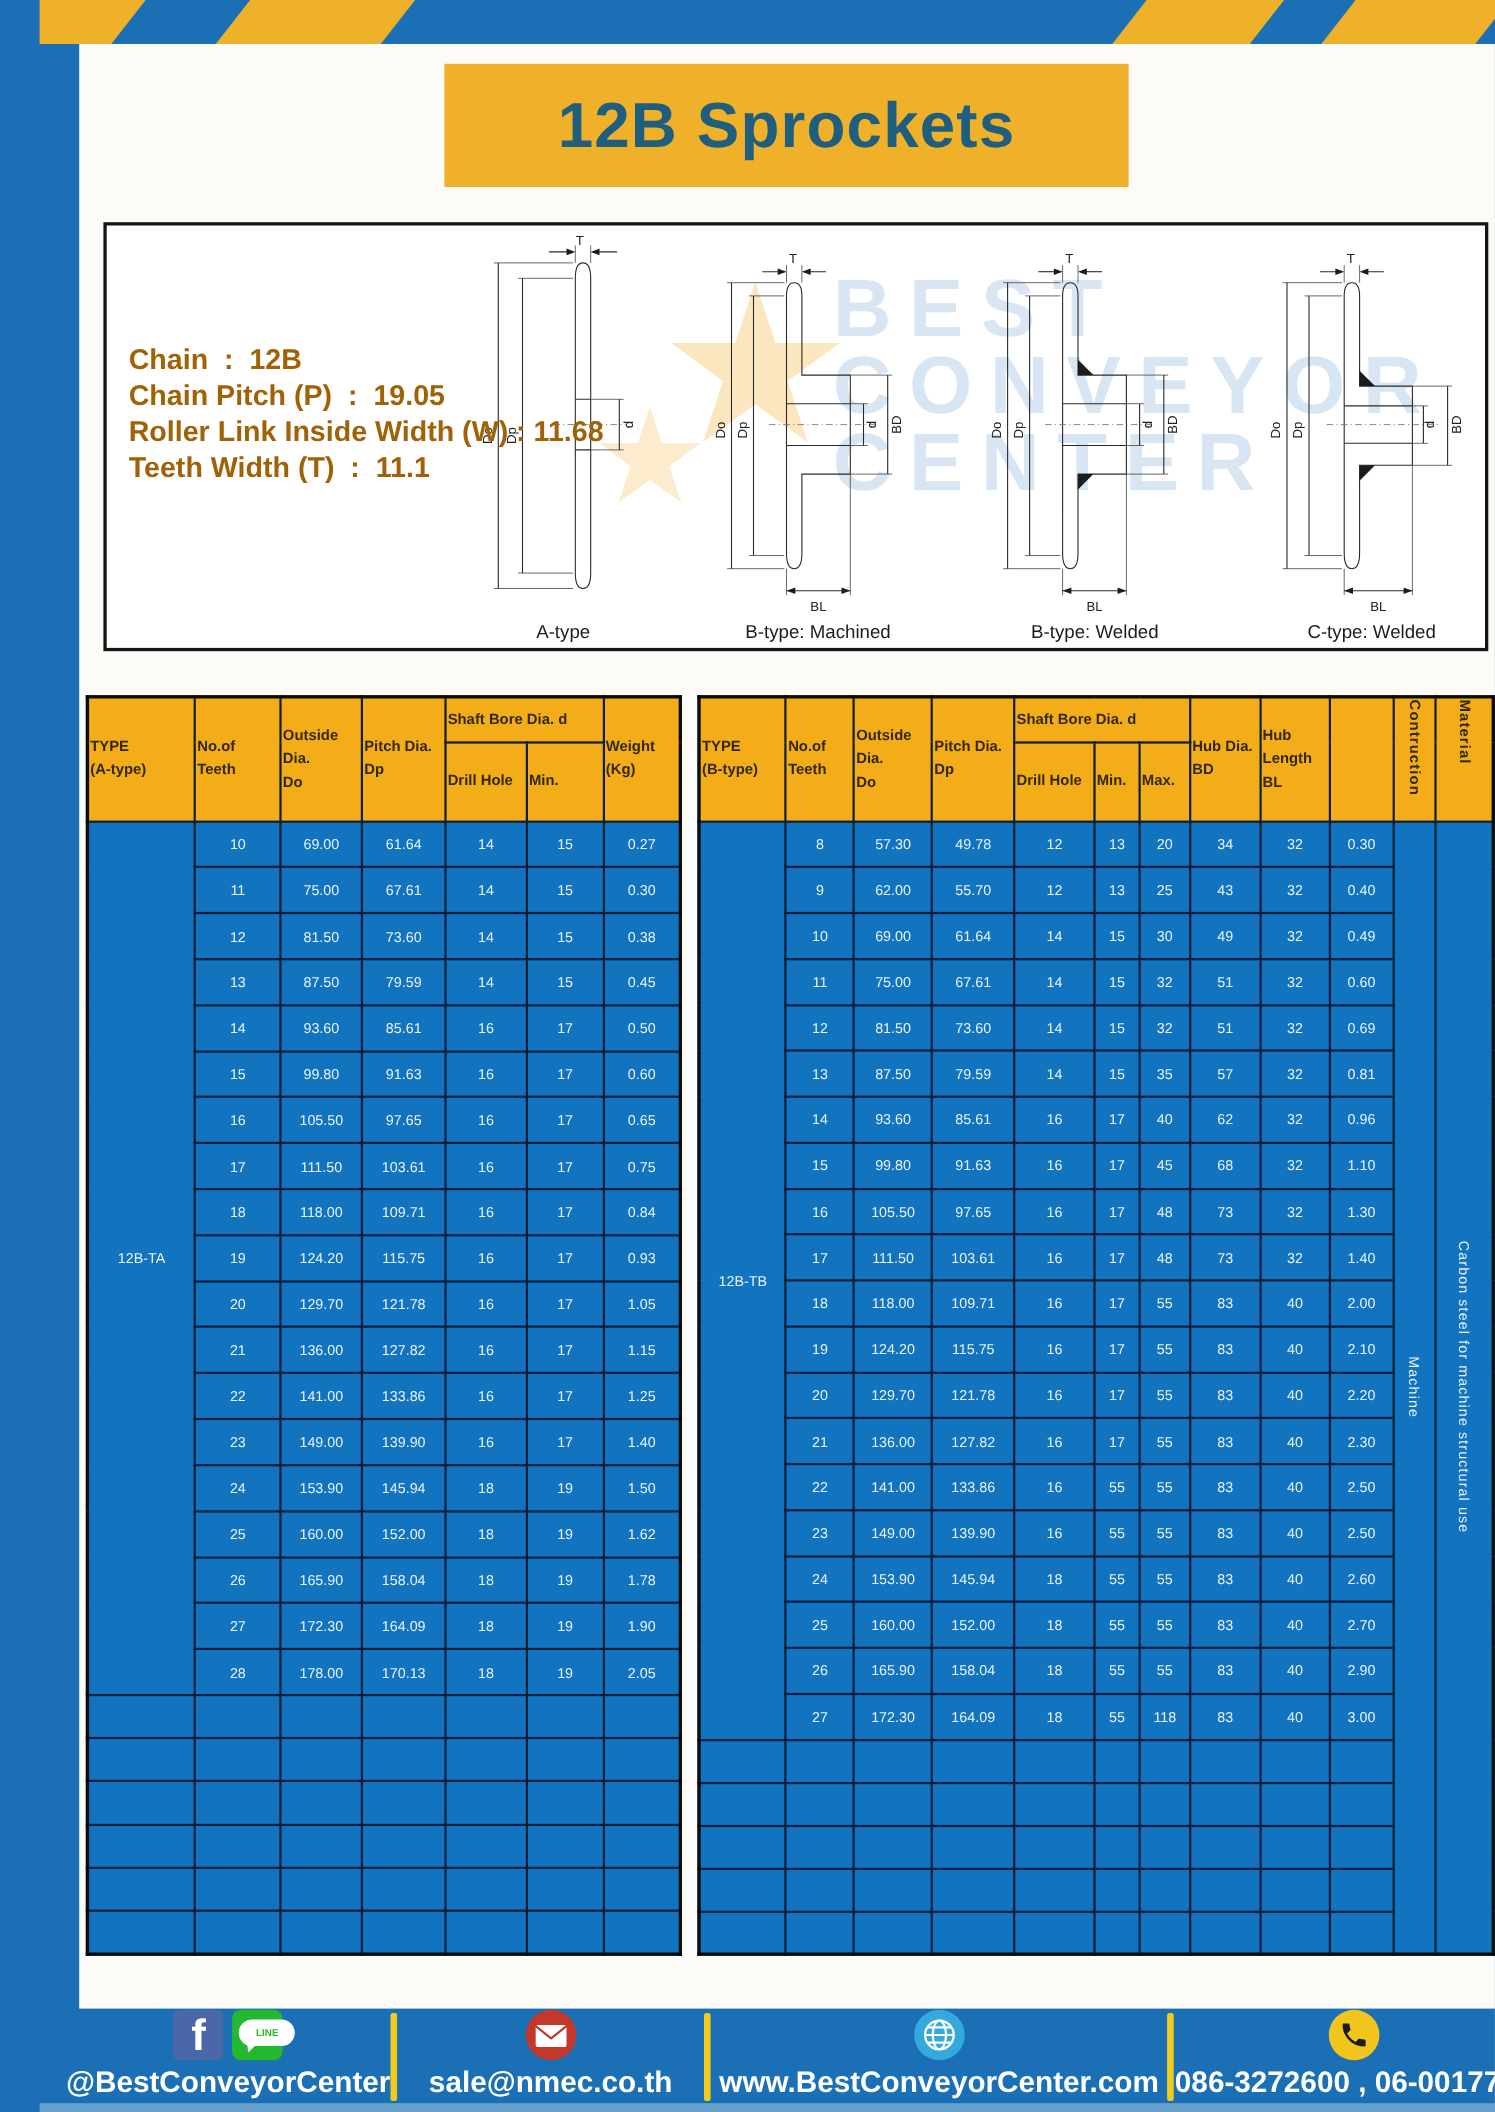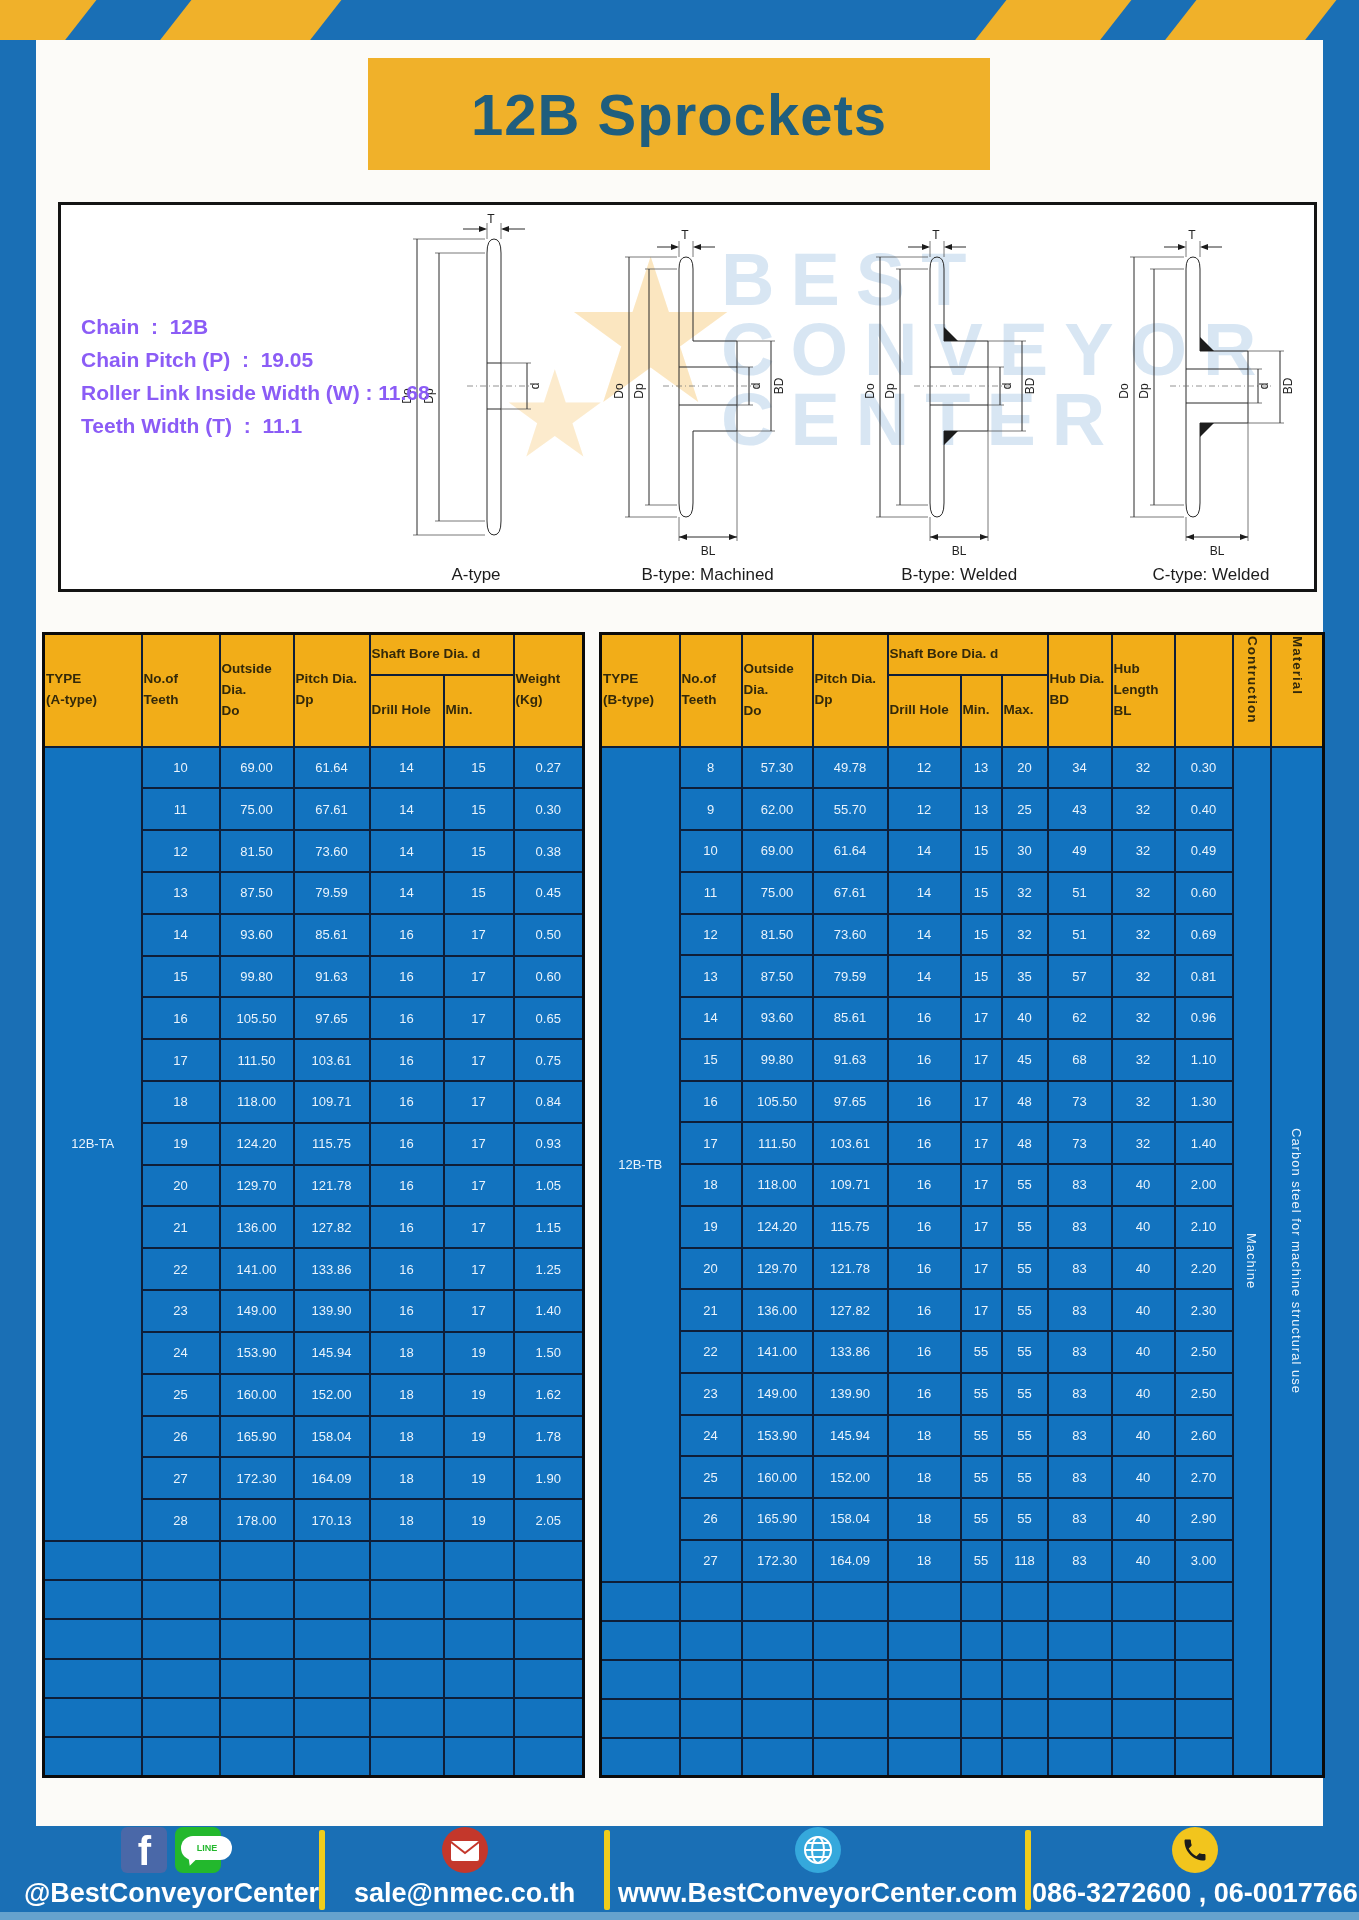--- a/index.html
+++ b/index.html
@@ -1,35 +1,35 @@
 <!DOCTYPE html>
 <html><head>
 <meta charset="utf-8">
 <style>
   * { margin:0; padding:0; box-sizing:border-box; }
   html,body { width:1359px; height:1920px; }
   body { font-family:"Liberation Sans", sans-serif; position:relative; overflow:hidden; background:#1a6fb5; }
-  .page { position:absolute; inset:0; }
+  .page { position:absolute; inset:0;margin-left:36px; }
 
   
   .top-bar { position:absolute; left:0; top:0; width:1359px; height:40px; background:#1a6fb5; overflow:hidden; z-index:3; }
   .stripe { position:absolute; top:-4px; height:50px; background:#f0b12a; transform:skewX(-38deg); }
   .white-page { position:absolute; left:36px; top:40px; width:1287px; height:1786px; background:#fcfbf8; z-index:1; }
   .bottom-strip { position:absolute; left:0; bottom:0; width:1359px; height:8px; background:#66a2cd; z-index:4; }
 
   
   .title-banner { position:absolute; left:368px; top:58px; width:622px; height:112px; background:#f0b12a;
     display:flex; align-items:center; justify-content:center; z-index:2; }
   .title-banner span { font-size:58px; font-weight:bold; color:#1f5e7e; letter-spacing:1px; }
 
   
   .spec-box { position:absolute; left:58px; top:202px; width:1259px; height:390px; background:#ffffff;
     border:3px solid #141414; z-index:2; }
   .spec-lines { position:absolute; left:20px; top:105px; z-index:3; }
-  .spec-lines div { font-size:21px; font-weight:bold; color:#8b5cf6; line-height:33px; white-space:pre; }
+  .spec-lines div { font-size:26px; font-weight:bold; color:#a16207; line-height:33px; white-space:pre; }
 
   .watermark { position:absolute; left:430px; top:10px; width:800px; height:360px; overflow:hidden; z-index:1; }
   .wm-star { position:absolute; left:70px; top:0px; font-size:200px; color:#f2a71f; opacity:0.28; }
   .wm-star2 { position:absolute; left:10px; top:130px; font-size:120px; color:#f2a71f; opacity:0.22; }
   .wm-text { position:absolute; left:230px; top:30px; font-size:74px; font-weight:bold; letter-spacing:16px;
     color:#a9c9e6; opacity:0.45; line-height:70px; }
 
   .diagrams { position:absolute; left:340px; top:6px; width:905px; height:380px; display:flex;
     justify-content:space-between; z-index:2; }
   .diagram { display:flex; flex-direction:column; align-items:center; }

